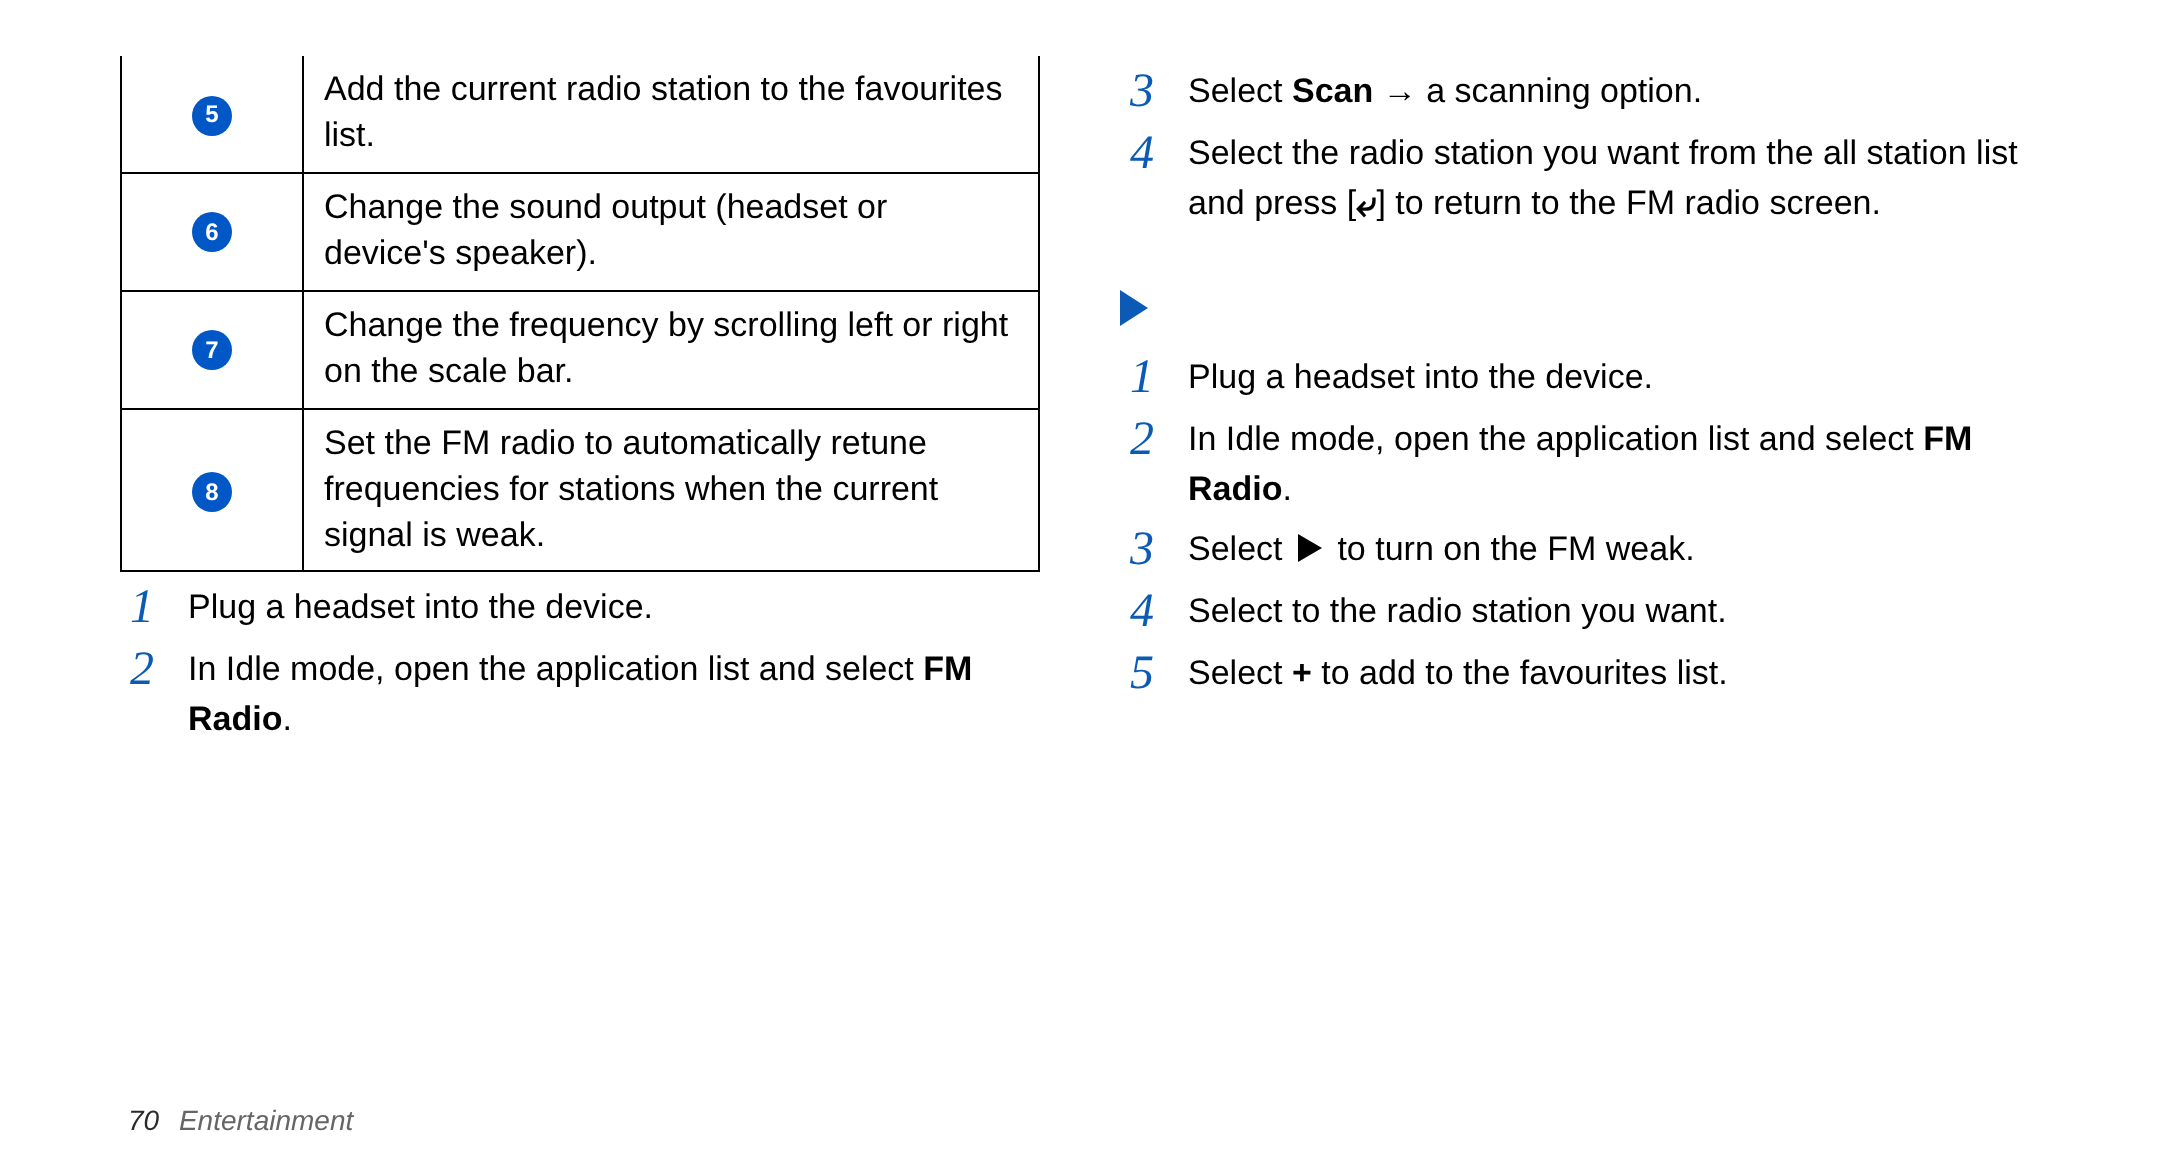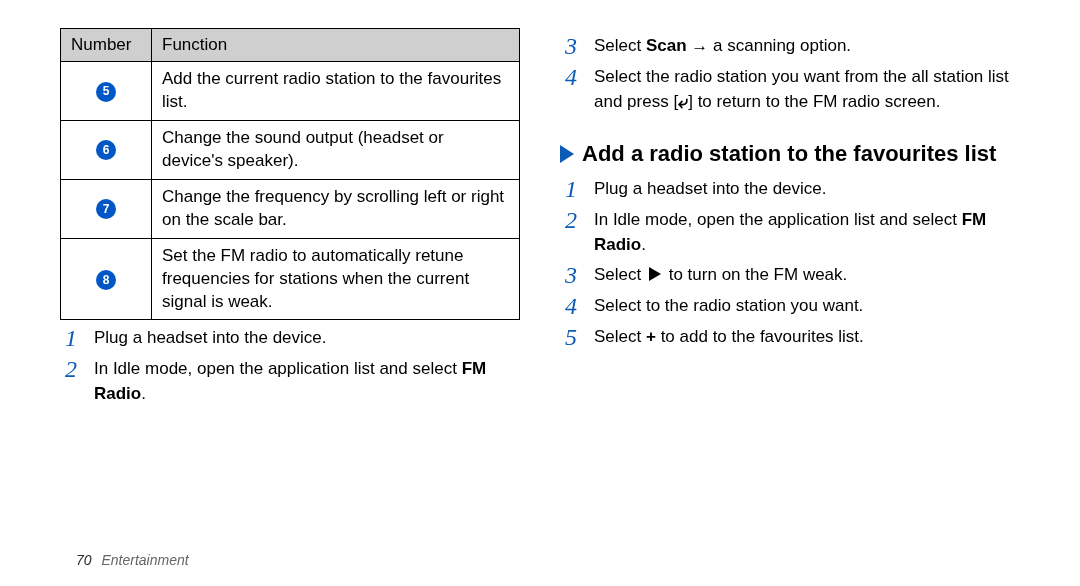--- a/index.html
+++ b/index.html
@@ -11,36 +11,32 @@
   td.num{width:70px;text-align:center;}
   .circ{display:inline-flex;align-items:center;justify-content:center;width:20px;height:20px;border-radius:50%;background:#0257c6;color:#fff;font-size:12px;font-weight:700;}
   .chev{display:inline-block;width:0;height:0;border-top:9px solid transparent;border-bottom:9px solid transparent;border-left:14px solid #0b5ab5;vertical-align:-2px;margin-right:8px;}
   h2{font-size:22px;font-weight:700;margin:26px 0 10px;}
   ol{list-style:none;padding:0;margin:0;font-size:17px;}
   ol li{display:flex;gap:12px;margin:6px 0;line-height:1.45;}
   .stepnum{font-family:Georgia,"Times New Roman",serif;font-style:italic;font-size:24px;color:#0b5ab5;min-width:22px;text-align:center;line-height:1;}
   .steptext{flex:1;}
   .play{display:inline-block;width:0;height:0;border-top:7px solid transparent;border-bottom:7px solid transparent;border-left:12px solid #000;vertical-align:-1px;margin:0 3px;}
   .ret{display:inline-block;font-weight:700;font-size:18px;vertical-align:-1px;}
-  .footer{position:absolute;bottom:18px;left:76px;font-size:14px;}
+  .footer{position:absolute;bottom:18px;left:64px;font-size:14px;}
   .pn{font-style:italic;color:#2a2a2a;}
   .ft{font-style:italic;color:#666;margin-left:6px;}
   b{font-weight:700;}
 </style>
 </head>
 <body>
 
 <div class="page">
   <div class="col">
     <table>
       <tbody>
-          <tr>
-        <th>Number</th>
-        <th>Function</th>
-      </tr>
       <tr>
         <td class="num"><span class="circ">5</span></td>
         <td>Add the current radio station to the favourites list.</td>
       </tr>
       <tr>
         <td class="num"><span class="circ">6</span></td>
         <td>Change the sound output (headset or device's speaker).</td>
       </tr>
       <tr>
         <td class="num"><span class="circ">7</span></td>
@@ -70,21 +66,21 @@
       <li>
           <span class="stepnum">3</span>
           <span class="steptext"><span>Select </span><b>Scan</b><span> → a scanning option.</span><br></span>
         </li>
       <li>
           <span class="stepnum">4</span>
           <span class="steptext"><span>Select the radio station you want from the all station list and press [</span><span class="ret">⤶</span><span>] to return to the FM radio screen.</span></span>
         </li>
     </ol>
 
-    <h2><span class="chev"></span><span>Add a radio station to the favourites list</span></h2>
+    <h2><span class="chev"></span></h2>
     <ol>
       <li>
           <span class="stepnum">1</span>
           <span class="steptext">Plug a headset into the device.</span>
         </li>
       <li>
           <span class="stepnum">2</span>
           <span class="steptext"><span>In Idle mode, open the application list and select </span><b>FM Radio</b><span>.</span></span>
         </li>
       <li>

